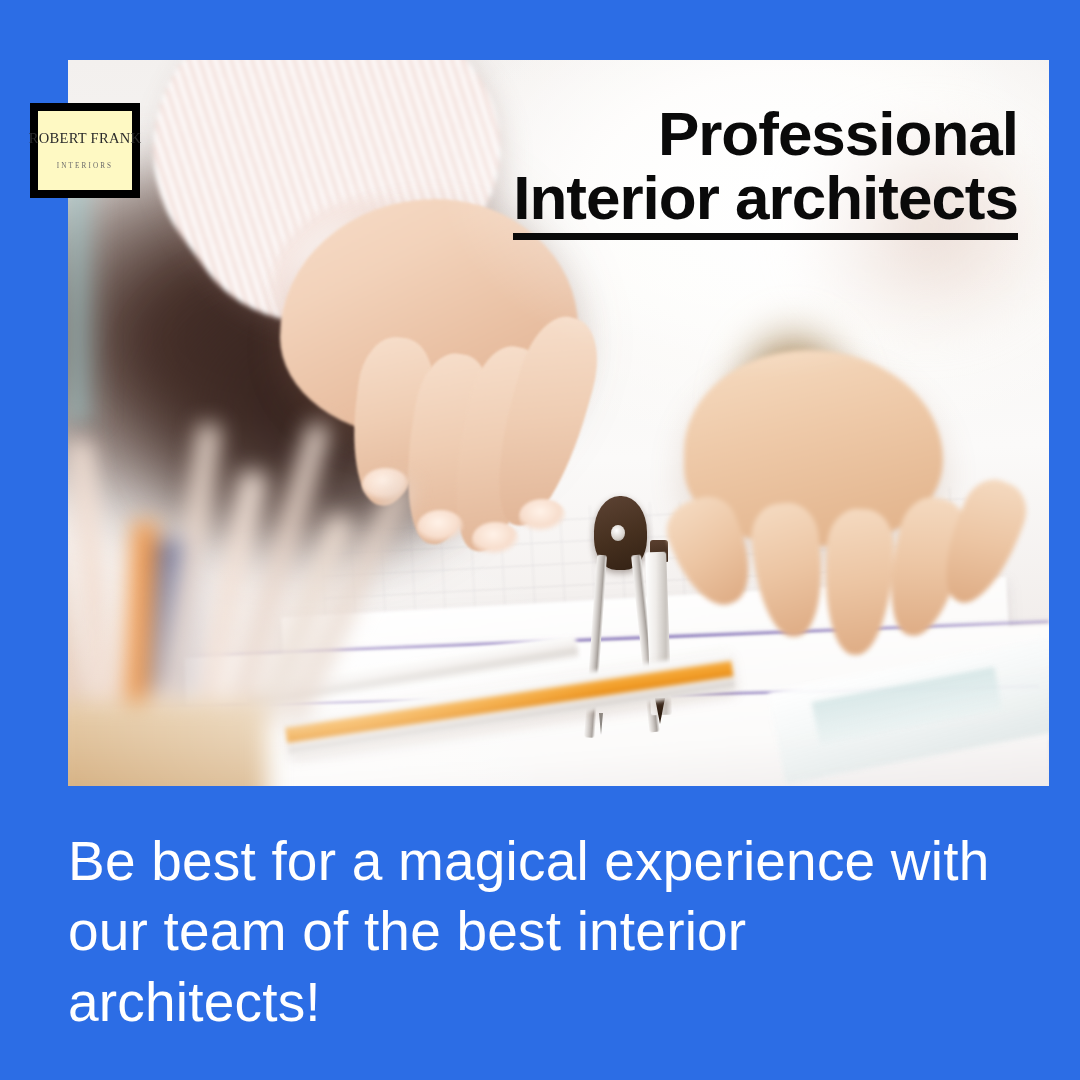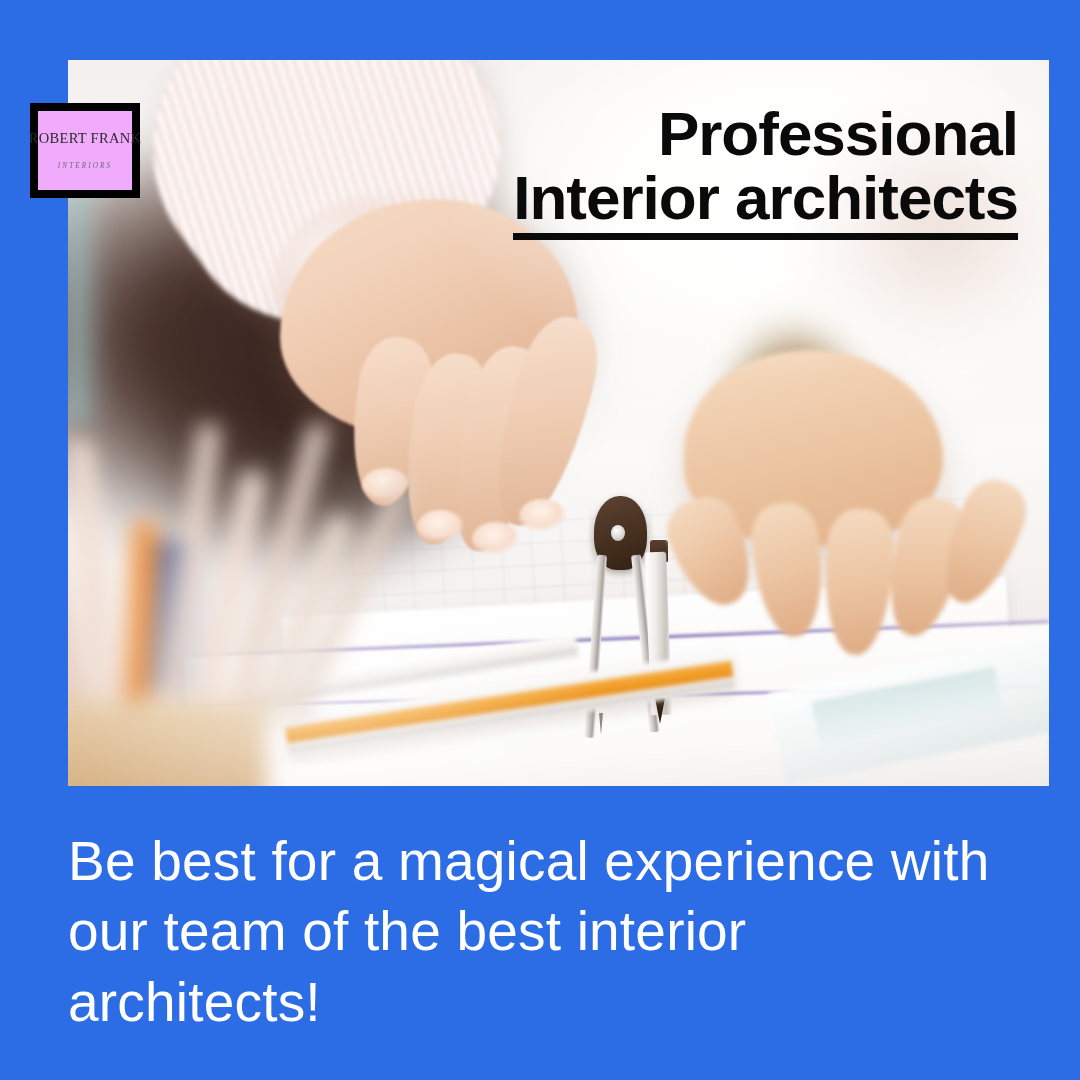--- a/index.html
+++ b/index.html
@@ -413,21 +413,21 @@
     pointer-events: none;
   }
 
   
   .logo {
     position: absolute;
     left: 30px;
     top: 103px;
     width: 110px;
     height: 95px;
-    background: #f0abfc;
+    background: #fef9c3;
     border: 8px solid #000000;
     box-sizing: border-box;
     display: flex;
     flex-direction: column;
     align-items: center;
     justify-content: center;
   }
   .logo-name {
     font-family: "Liberation Serif", serif;
     font-size: 14.5px;
@@ -437,21 +437,20 @@
     line-height: 1;
   }
   .logo-sub {
     font-family: "Liberation Serif", serif;
     font-size: 7.2px;
     letter-spacing: 2.1px;
     color: #6a6a6a;
     margin-top: 17px;
     white-space: nowrap;
     line-height: 1;
-    font-style: italic;
   }
 
   
   .headline {
     position: absolute;
     right: 62px;
     top: 102px;
     text-align: right;
     font-family: "Liberation Sans", sans-serif;
     font-weight: bold;

